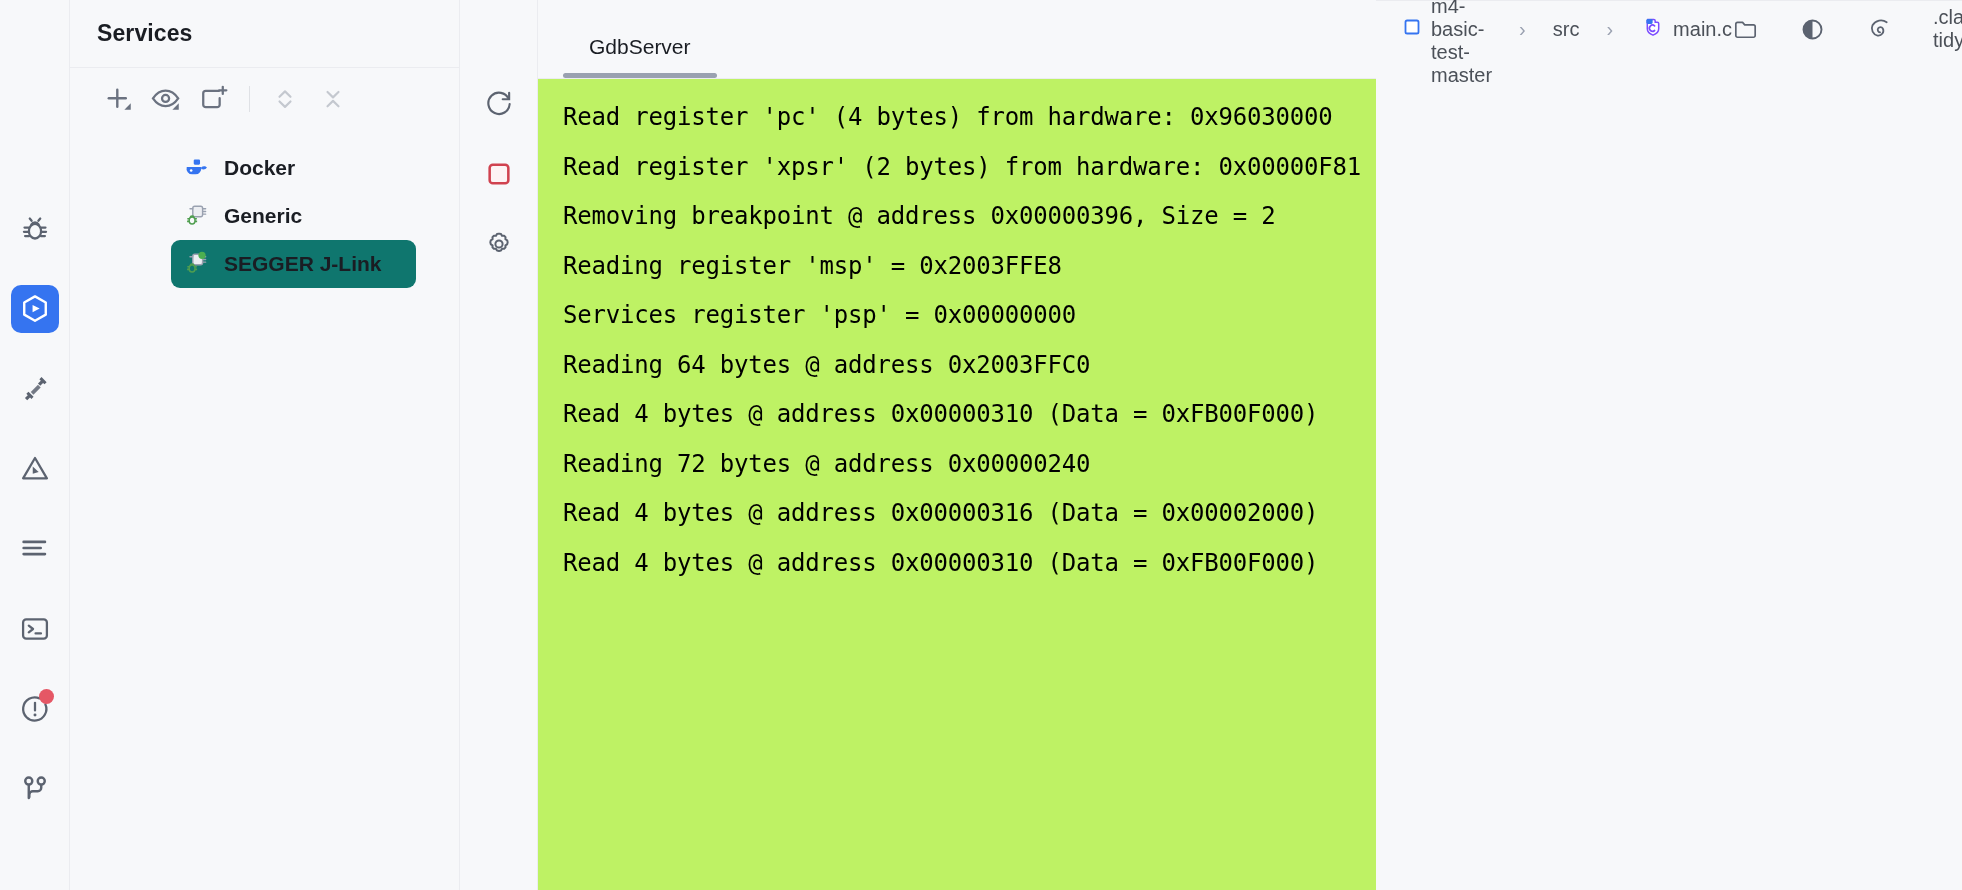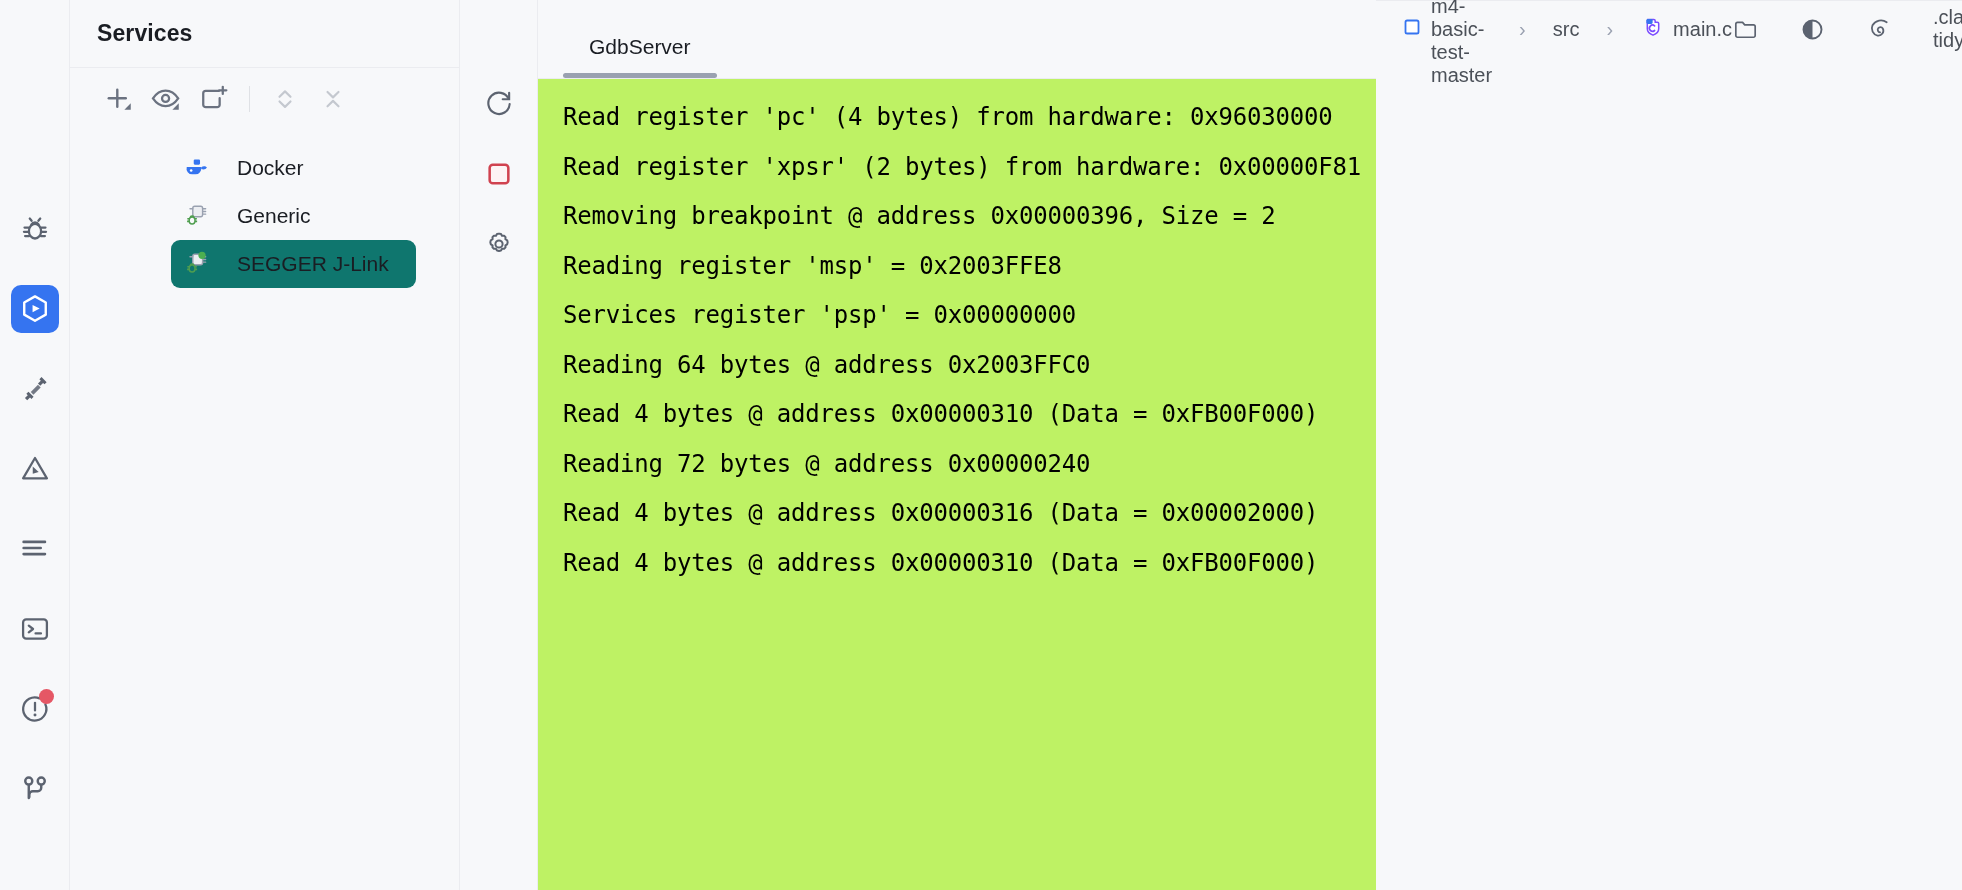--- a/index.html
+++ b/index.html
@@ -75,26 +75,27 @@
     width: 1px; height: 26px; background: #dfe1e5;
     margin: 0 9px;
   }
   .tree {
     padding-top: 14px;
     display: flex; flex-direction: column;
   }
   .tree-item {
     height: 48px;
     display: flex; align-items: center;
-    gap: 26px;
+    gap: 13px;
     margin: 0 43px 0 101px;
     padding-left: 12px;
     border-radius: 9px;
     font-size: 21px; color: #1a1d23;
     cursor: pointer;
+    font-weight: bold;
   }
   .tree-item.selected { background: #0f766e; }
   .tree-ico { width: 28px; height: 28px; flex: 0 0 28px; display:flex; align-items:center; justify-content:center; }
 
   
   .console-col { flex: 1; display: flex; min-width: 0; background: #f7f8fa; }
 
   .console-toolbar {
     width: 78px; flex: 0 0 78px;
     display: flex; flex-direction: column; align-items: center;

